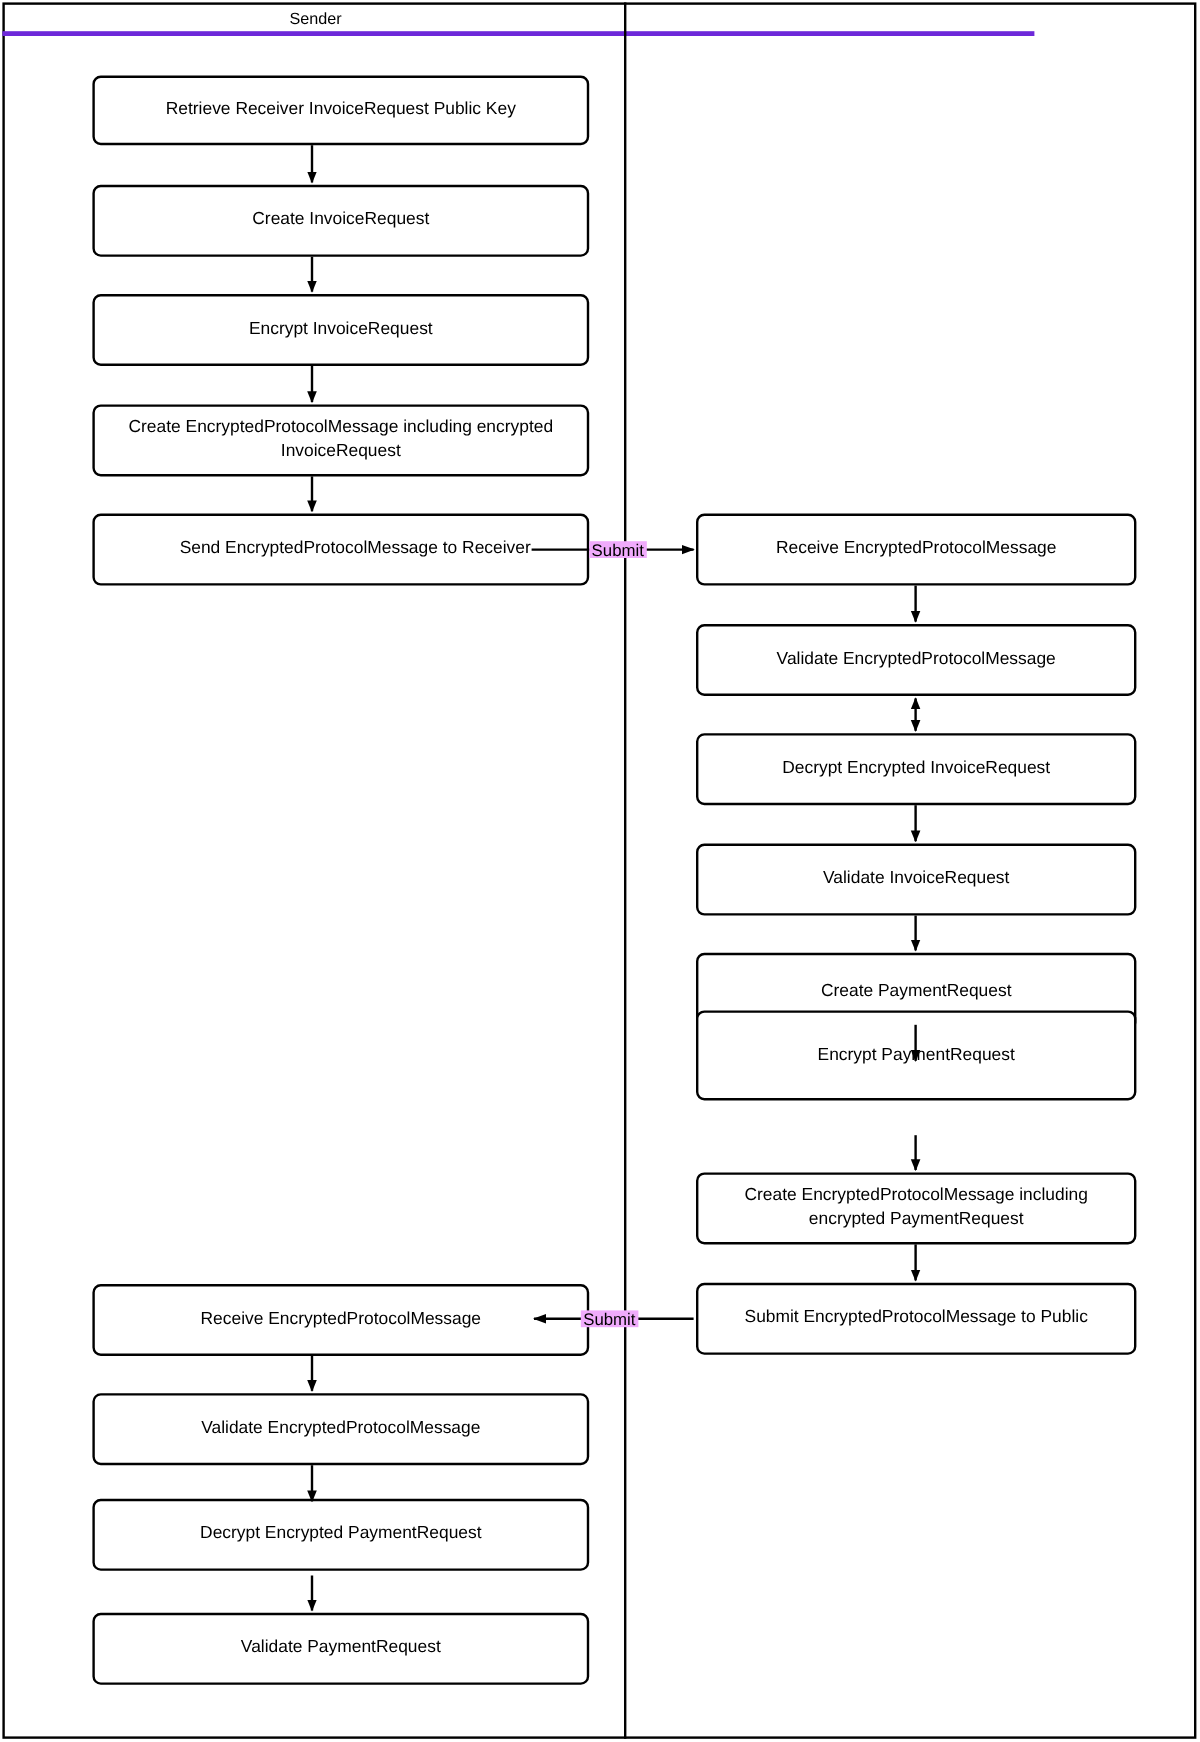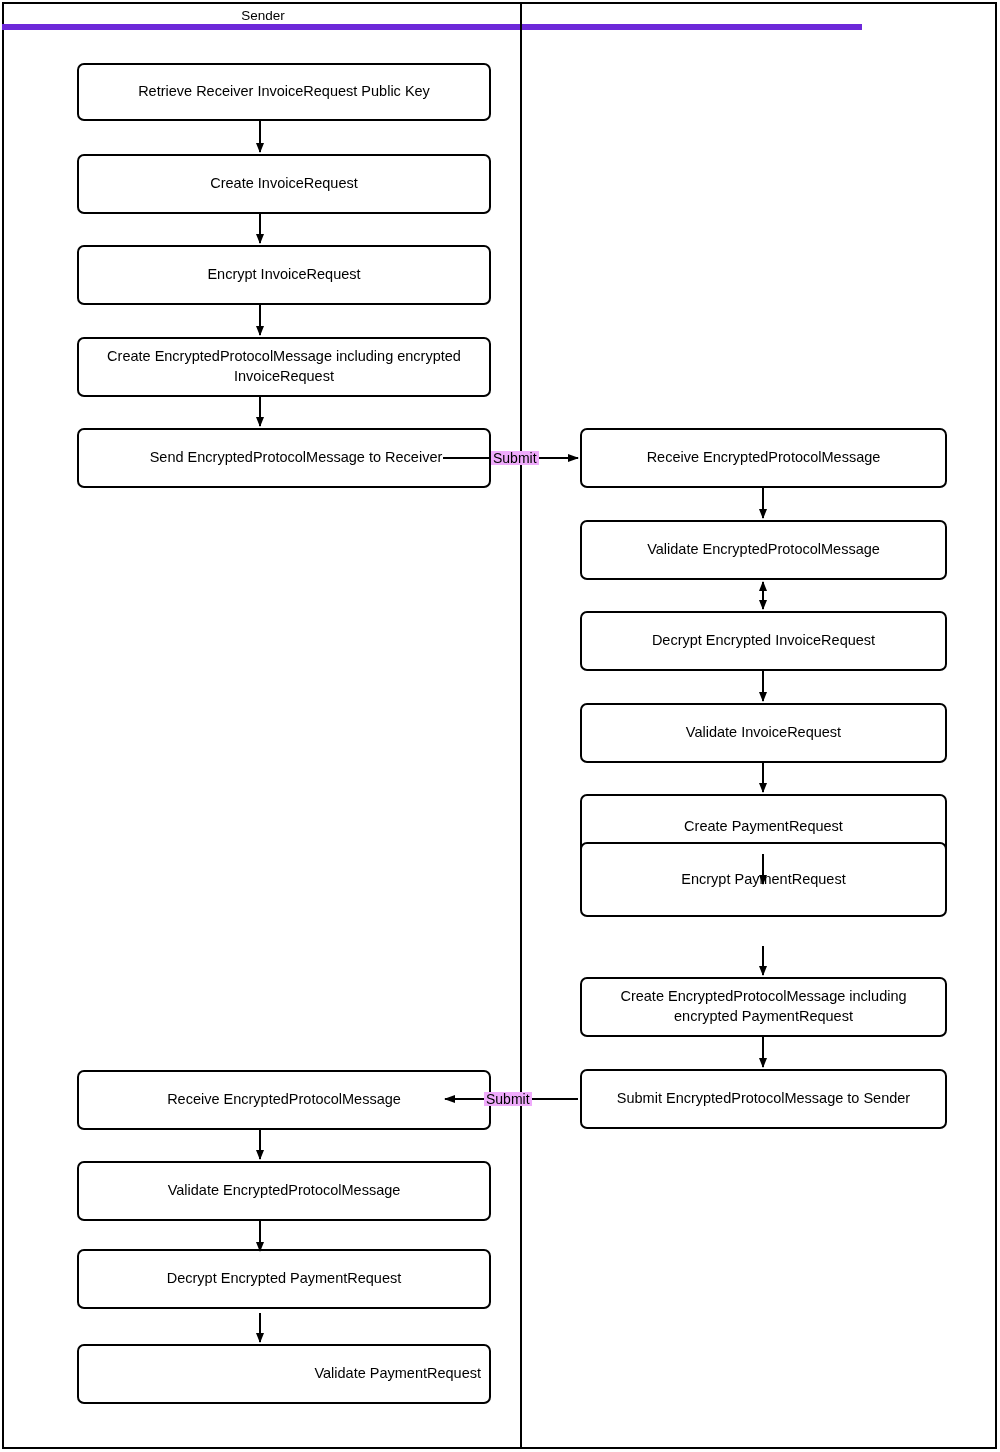--- a/index.html
+++ b/index.html
@@ -30,21 +30,21 @@
     background: #ffffff;
   }
   
   .lane-header-band {
     position: absolute;
     left: 2px;
     top: 2px;
     width: 860px;
     height: 28px;
     box-sizing: border-box;
-    border-bottom: 6px solid #6d28d9;
+    border-bottom: 4px solid #6d28d9;
     text-decoration: underline;
   }
   .lane-header {
     position: absolute;
     top: 0;
     height: 28px;
     line-height: 28px;
     text-align: center;
     font-size: 13.5px;
     color: #000000;
@@ -136,21 +136,21 @@
     </div>
     <div class="node" style="top:1070px;height:60px;">
       <span class="node-label">Receive EncryptedProtocolMessage</span>
     </div>
     <div class="node" style="top:1161px;height:60px;">
       <span class="node-label">Validate EncryptedProtocolMessage</span>
     </div>
     <div class="node" style="top:1249px;height:60px;">
       <span class="node-label">Decrypt Encrypted PaymentRequest</span>
     </div>
-    <div class="node" style="top:1344px;height:60px;text-align:right;">
+    <div class="node" style="top:1344px;height:60px;">
       <span class="node-label">Validate PaymentRequest</span>
     </div>
   </div>
 
   <div class="lane lane-receiver">
     <div class="node" style="top:428px;height:60px;">
       <span class="node-label">Receive EncryptedProtocolMessage</span>
     </div>
     <div class="node" style="top:520px;height:60px;">
       <span class="node-label">Validate EncryptedProtocolMessage</span>
@@ -164,21 +164,21 @@
     <div class="node" style="top:794px;height:65px;">
       <span class="node-label">Create PaymentRequest</span>
     </div>
     <div class="node" style="top:842px;height:75px;">
       <span class="node-label">Encrypt PaymentRequest</span>
     </div>
     <div class="node" style="top:977px;height:60px;">
       <span class="node-label">Create EncryptedProtocolMessage including encrypted PaymentRequest</span>
     </div>
     <div class="node" style="top:1069px;height:60px;">
-      <span class="node-label">Submit EncryptedProtocolMessage to Sender</span>
+      <span class="node-label">Submit EncryptedProtocolMessage to Public</span>
     </div>
   </div>
 
   <svg id="connector-layer" viewBox="0 0 1000 1452">
     <defs>
       <marker id="arrow-down" markerWidth="10" markerHeight="10" refX="5" refY="9" orient="0" markerUnits="userSpaceOnUse">
         <path d="M1,0 L9,0 L5,10 Z" fill="#000000"></path>
       </marker>
       <marker id="arrow-up" markerWidth="10" markerHeight="10" refX="5" refY="1" orient="0" markerUnits="userSpaceOnUse">
         <path d="M5,0 L9,10 L1,10 Z" fill="#000000"></path>

